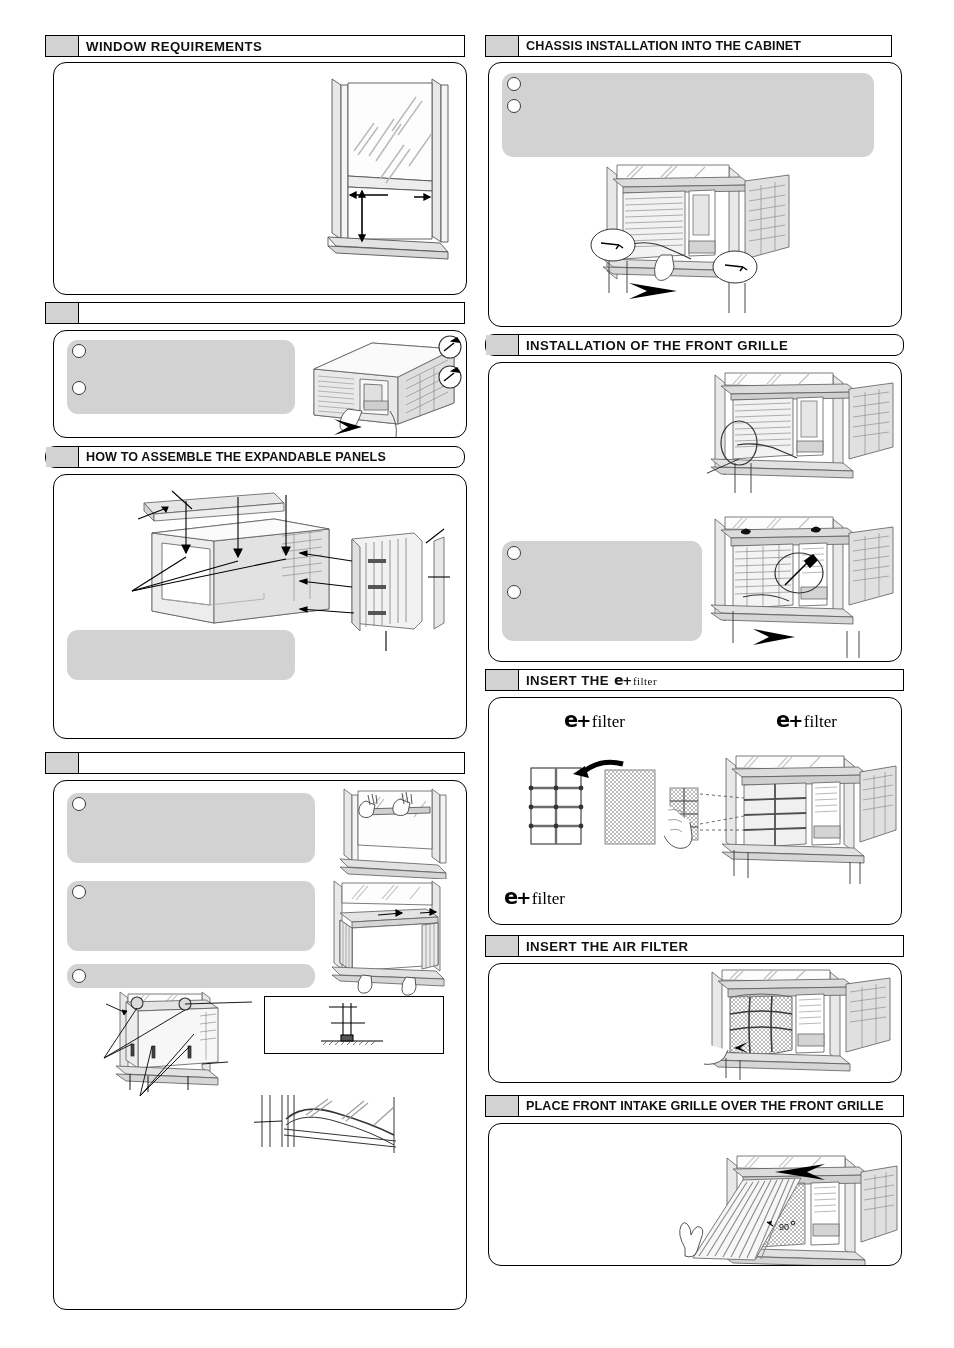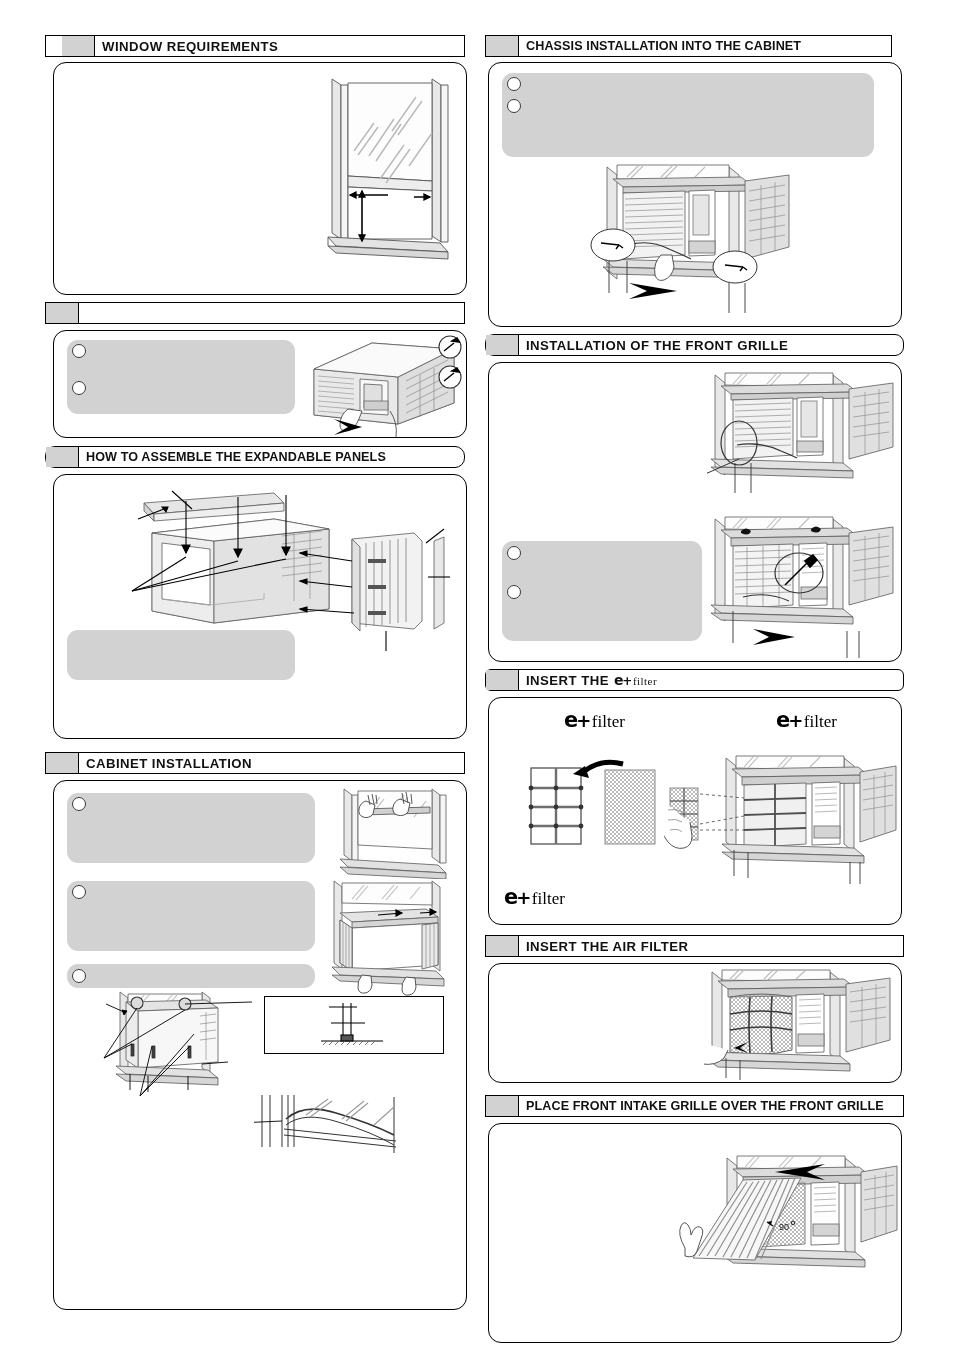--- a/index.html
+++ b/index.html
@@ -102,21 +102,21 @@
     background: #fff;
   }
 </style>
 </head>
 <body>
 
 <div class="page">
 
   <div class="col col-left">
 
-    <div class="sec-head" style="position:absolute; top:35px; left:0; width:420px;padding-left:16px;">
+    <div class="sec-head" style="position:absolute; top:35px; left:0; width:420px;">
       <div class="sec-num"></div>
       <div class="sec-title">WINDOW REQUIREMENTS</div>
     </div>
 
     <div class="panel" style="position:absolute; top:62px; left:8px; width:414px; height:233px;">
       <div class="illus" style="top:-2px; left:260px;">
         <svg width="155" height="220" viewBox="0 0 155 220">
           <g stroke="#555" fill="none" stroke-width="0.9">
 
             <path d="M18 18 L18 172 L27 178 L27 24 Z" fill="#e8e8e8"></path>
@@ -302,21 +302,20 @@
             <path d="M272 150 L272 170"></path>
           </g>
         </svg>
       </div>
 
       <div class="ph" style="top:155px; left:13px; width:228px; height:50px;"></div>
     </div>
 
     <div class="sec-head" style="position:absolute; top:752px; left:0; width:420px;">
       <div class="sec-num"></div>
-      <div class="sec-title">CABINET INSTALLATION</div>
     </div>
 
     <div class="panel" style="position:absolute; top:780px; left:8px; width:414px; height:530px;">
 
       <div class="ph" style="top:12px; left:13px; width:248px; height:70px;"></div>
       <div class="bullet" style="top:16px; left:18px;"></div>
 
       <div class="ph" style="top:100px; left:13px; width:248px; height:70px;"></div>
       <div class="bullet" style="top:104px; left:18px;"></div>
 
@@ -739,21 +738,21 @@
           <path d="M88 124 L46 132 L62 124 L46 116 Z" fill="#000"></path>
           <g stroke="#333" stroke-width="0.9" fill="none">
             <path d="M26 98 L26 130"></path>
             <path d="M140 118 L140 145"></path>
               <path d="M152 118 L152 145"></path>
           </g>
         </svg>
       </div>
     </div>
 
-    <div class="sec-head" style="position:absolute; top:669px; left:0; width:419px;border-radius:6px;">
+    <div class="sec-head" style="position:absolute; top:669px; left:0; width:419px;">
       <div class="sec-num"></div>
       <div class="sec-title">
         <span>INSERT THE</span>
         <span class="efilter tiny">
           <span class="e">e</span>
             <span class="plus">+</span>
             <span class="word">filter</span>
         </span>
       </div>
     </div>
@@ -947,21 +946,21 @@
           </g>
         </svg>
       </div>
     </div>
 
     <div class="sec-head" style="position:absolute; top:1095px; left:0; width:419px;justify-content:space-between;">
       <div class="sec-num"></div>
       <div class="sec-title small">PLACE FRONT INTAKE GRILLE OVER THE FRONT GRILLE</div>
     </div>
 
-    <div class="panel" style="position:absolute; top:1123px; left:3px; width:414px; height:220px;">
+    <div class="panel" style="position:absolute; top:1123px; left:3px; width:414px; height:143px;">
       <div class="illus" style="top:28px; left:180px;">
         <svg width="232" height="155" viewBox="0 0 232 155">
           <g stroke="#5a5a5a" fill="none" stroke-width="0.8">
             <path d="M58 6 L58 96 L68 104 L68 14 Z" fill="#e8e8e8"></path>
             <path d="M176 6 L176 98 L186 106 L186 14 Z" fill="#e8e8e8"></path>
             <path d="M68 4 L176 4 L176 18 L68 16 Z" fill="#fdfdfd"></path>
             <g stroke="#bcbcbc" stroke-width="1.1">
               <path d="M76 15 L86 4"></path>
                 <path d="M80 16 L90 5"></path>
               <path d="M110 15 L120 4"></path>

